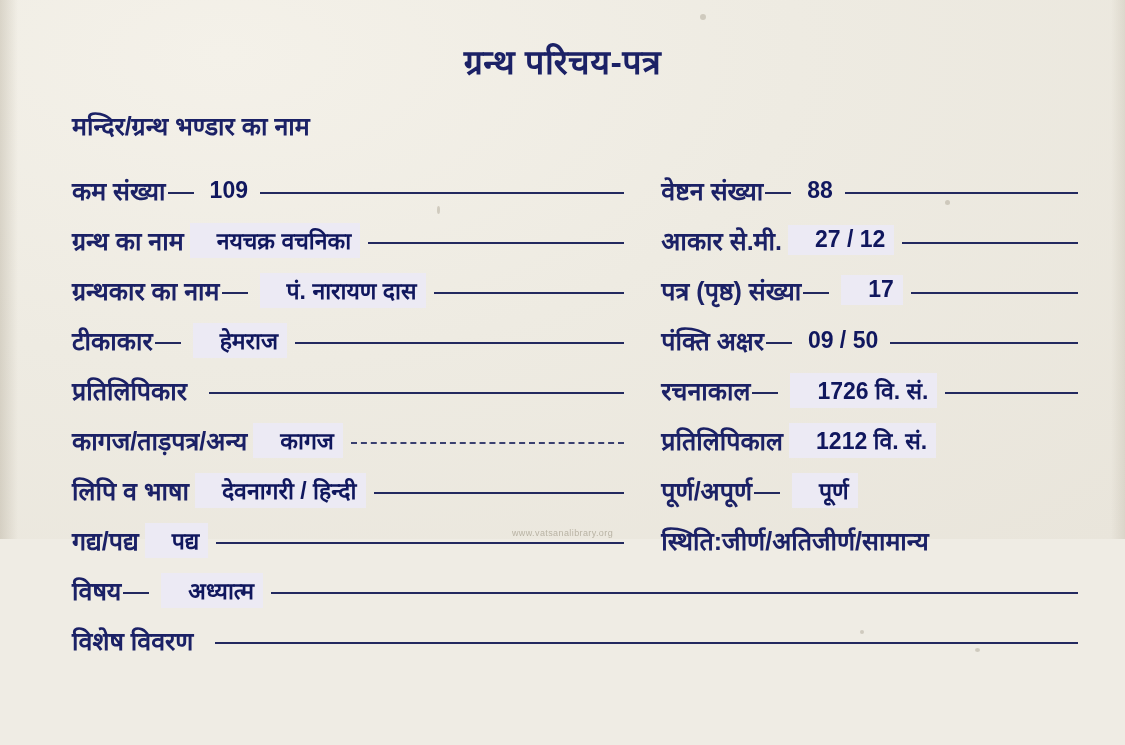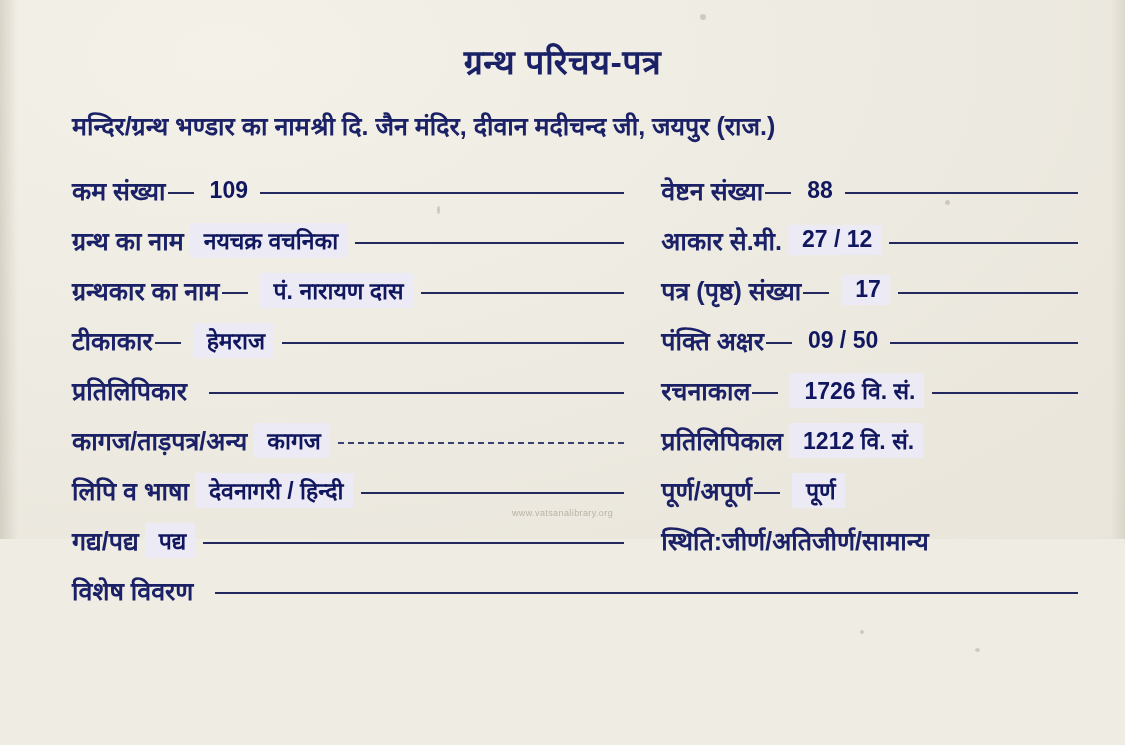--- a/index.html
+++ b/index.html
@@ -96,21 +96,21 @@
     white-space: nowrap;
     color: #1b2166;
     flex: 0 0 auto;
   }
   .value {
     font-size: 23px;
     font-weight: 700;
     white-space: nowrap;
     color: #10175e;
     background: #eceaf4;
-    padding: 1px 9px 2px 14px;
+    padding: 1px 9px 2px 27px;
     margin: 0 6px;
     flex: 0 0 auto;
   }
   .value.plain {
     background: transparent;
     padding: 1px 4px;
   }
   .rule {
     flex: 1 1 auto;
     height: 0;
@@ -133,21 +133,21 @@
   .nowrap-text {
     font-size: 25px;
     font-weight: 700;
     white-space: nowrap;
     color: #1b2166;
   }
 
   .watermark {
     position: absolute;
     left: 0;
-    bottom: 21px;
+    bottom: 1px;
     width: 1125px;
     text-align: center;
     font-size: 9px;
     color: #b9b3a4;
     letter-spacing: 0.4px;
   }
 
   
   .speck {
     position: absolute;
@@ -164,21 +164,20 @@
   <div class="speck" style="left:437px; top:206px; width:3px; height:8px;"></div>
   <div class="speck" style="left:945px; top:200px; width:5px; height:5px;"></div>
   <div class="speck" style="left:860px; top:630px; width:4px; height:4px;"></div>
   <div class="speck" style="left:975px; top:648px; width:5px; height:4px;"></div>
   <div class="speck" style="left:700px; top:14px; width:6px; height:6px;"></div>
 
   <div class="title">ग्रन्थ परिचय-पत्र</div>
 
   <div class="mandir-row">
     <span class="label">मन्दिर/ग्रन्थ भण्डार का नाम</span>
-    <span class="mandir-value">श्री दि. जैन मंदिर, दीवान मदीचन्द जी, जयपुर (राज.)</span>
   </div>
 
   <div class="form">
 
     <div class="row">
       <div class="col left">
         <span class="label">कम संख्या</span>
         <span class="rule tiny"></span>
         <span class="value plain">109</span>
         <span class="rule"></span>
@@ -279,20 +278,28 @@
       <div class="col left">
         <span class="label">गद्य/पद्य</span>
         <span class="value">पद्य</span>
         <span class="rule"></span>
       </div>
       <div class="col right">
         <span class="nowrap-text">स्थिति:जीर्ण/अतिजीर्ण/सामान्य</span>
       </div>
     </div>
 
+    <div class="row">
+      <div class="col full">
+        <span class="label">विषय</span>
+        <span class="rule tiny"></span>
+        <span class="value">अध्यात्म</span>
+        <span class="rule"></span>
+      </div>
+    </div>
 
     <div class="row">
       <div class="col full">
         <span class="label">विशेष विवरण</span>
         <span class="value plain"></span>
         <span class="rule"></span>
       </div>
     </div>
 
   </div>

